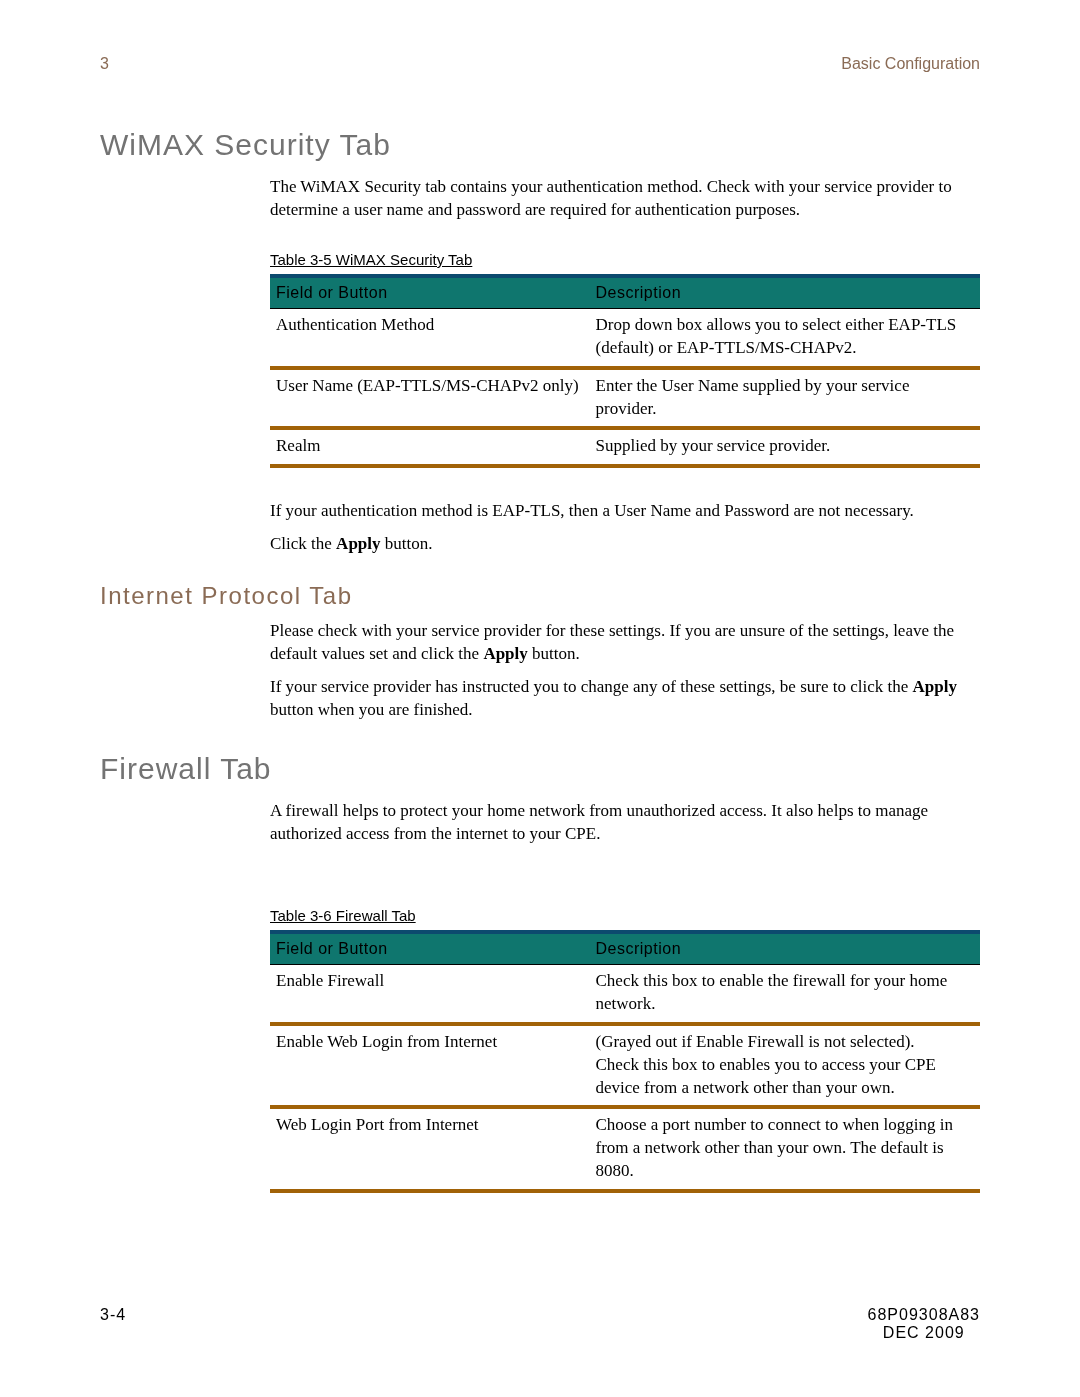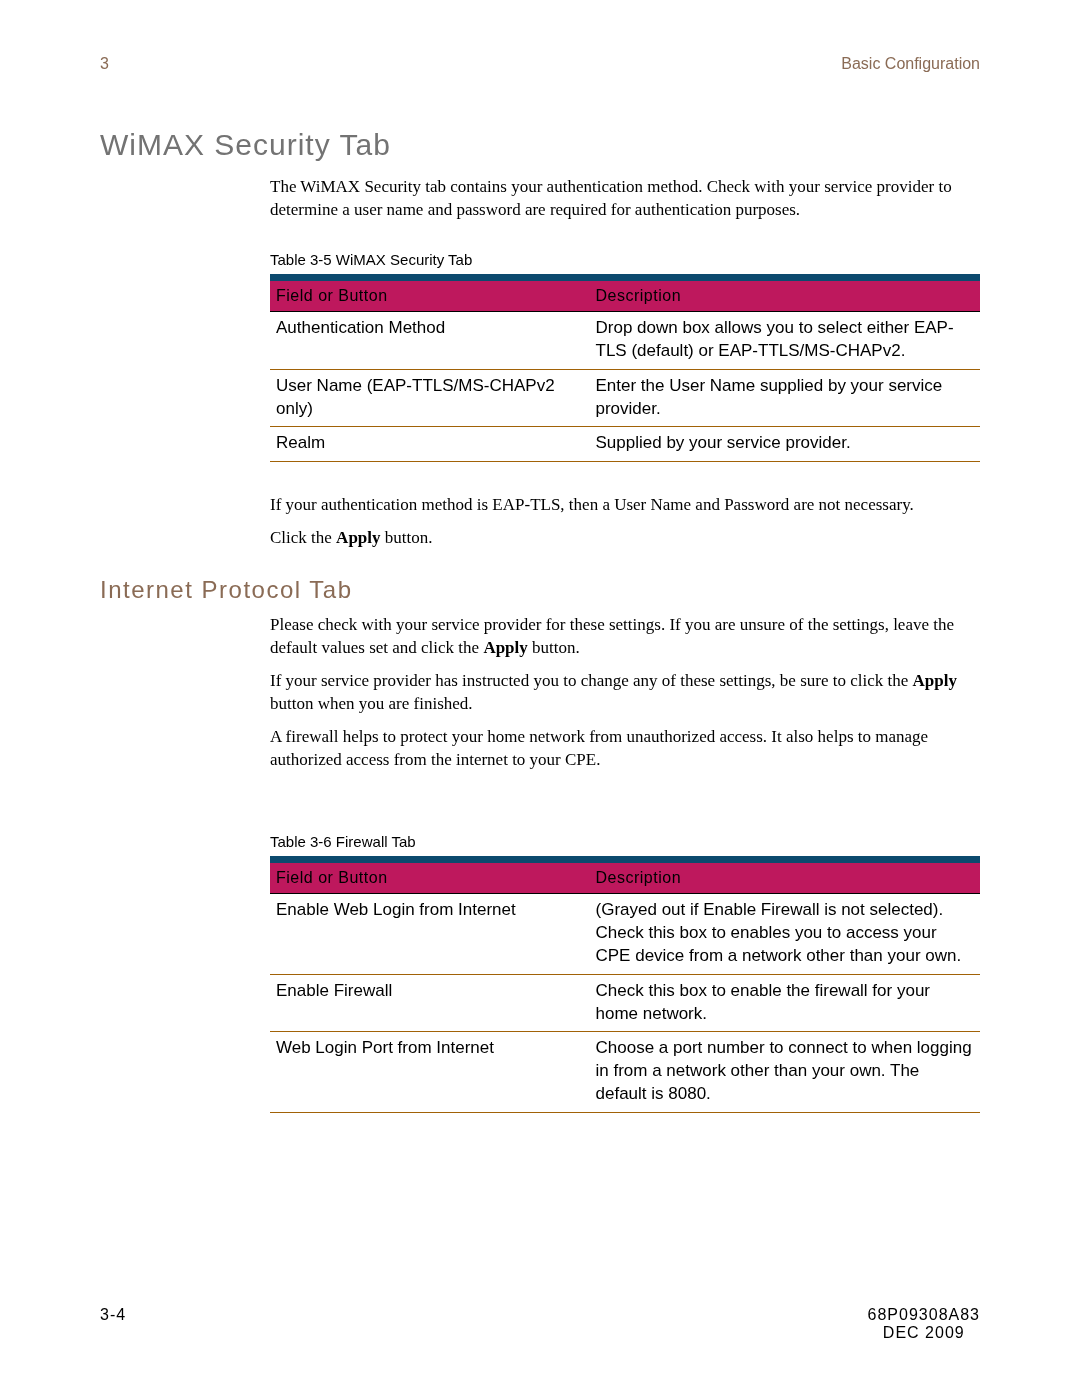--- a/index.html
+++ b/index.html
@@ -48,42 +48,43 @@
     line-height: 1.35;
   }
   .body-block p {
     margin: 0 0 10px 0;
   }
   .table-caption {
     font-family: Arial, Helvetica, sans-serif;
     font-size: 15px;
     color: #000;
     margin: 28px 0 4px 0;
+    text-decoration: underline;
   }
   table.doc-table {
     width: 100%;
     border-collapse: collapse;
     font-size: 17px;
   }
   table.doc-table th {
-    background: #be185d;
+    background: #0f766e;
     font-family: Arial, Helvetica, sans-serif;
     font-weight: normal;
     letter-spacing: 0.5px;
     text-align: left;
     padding: 4px 6px;
-    border-top: 7px solid #0c4a6e;
+    border-top: 4px solid #0c4a6e;
     border-bottom: 1px solid #000;
     font-size: 16px;
   }
   table.doc-table td {
     vertical-align: top;
     padding: 5px 6px 6px 6px;
-    border-bottom: 1px solid #a16207;
-    font-family: Liberation Sans, sans-serif;
+    border-bottom: 4px solid #a16207;
+    font-family: Liberation Serif, serif;
   }
   table.doc-table td.col1 {
     width: 45%;
   }
   .footer {
     position: absolute;
     bottom: 55px;
     left: 100px;
     right: 100px;
     display: flex;
@@ -144,40 +145,41 @@
   <h2 class="h2" style="margin-left:0">Internet Protocol Tab</h2>
   <div class="body-block">
     <p>
       <span>Please check with your service provider for these settings. If you are unsure of the settings, leave the default values set and click the </span><b>Apply</b><span> button.</span>
     </p>
     <p>
       <span>If your service provider has instructed you to change any of these settings, be sure to click the </span><b>Apply</b><span> button when you are finished.</span>
     </p>
   </div>
 
+  <h1 class="h1" style="margin-top:30px">Firewall Tab</h1>
   <div class="body-block">
     <p>A firewall helps to protect your home network from unauthorized access. It also helps to manage authorized access from the internet to your CPE.</p>
 
     <div class="table-caption" style="margin-top:60px">Table 3-6 Firewall Tab</div>
     <table class="doc-table">
       <thead>
         <tr>
           <th>Field or Button</th>
           <th>Description</th>
         </tr>
       </thead>
       <tbody>
         <tr>
+          <td class="col1">Enable Firewall</td>
+          <td>Check this box to enable the firewall for your home network.</td>
+        </tr>
+        <tr>
           <td class="col1">Enable Web Login from Internet</td>
           <td style="white-space:pre-line">(Grayed out if Enable Firewall is not selected).
 Check this box to enables you to access your CPE device from a network other than your own.</td>
-        </tr>
-        <tr>
-          <td class="col1">Enable Firewall</td>
-          <td>Check this box to enable the firewall for your home network.</td>
         </tr>
         <tr>
           <td class="col1">Web Login Port from Internet</td>
           <td>Choose a port number to connect to when logging in from a network other than your own. The default is 8080.</td>
         </tr>
       </tbody>
     </table>
   </div>
 
   <div class="footer">

